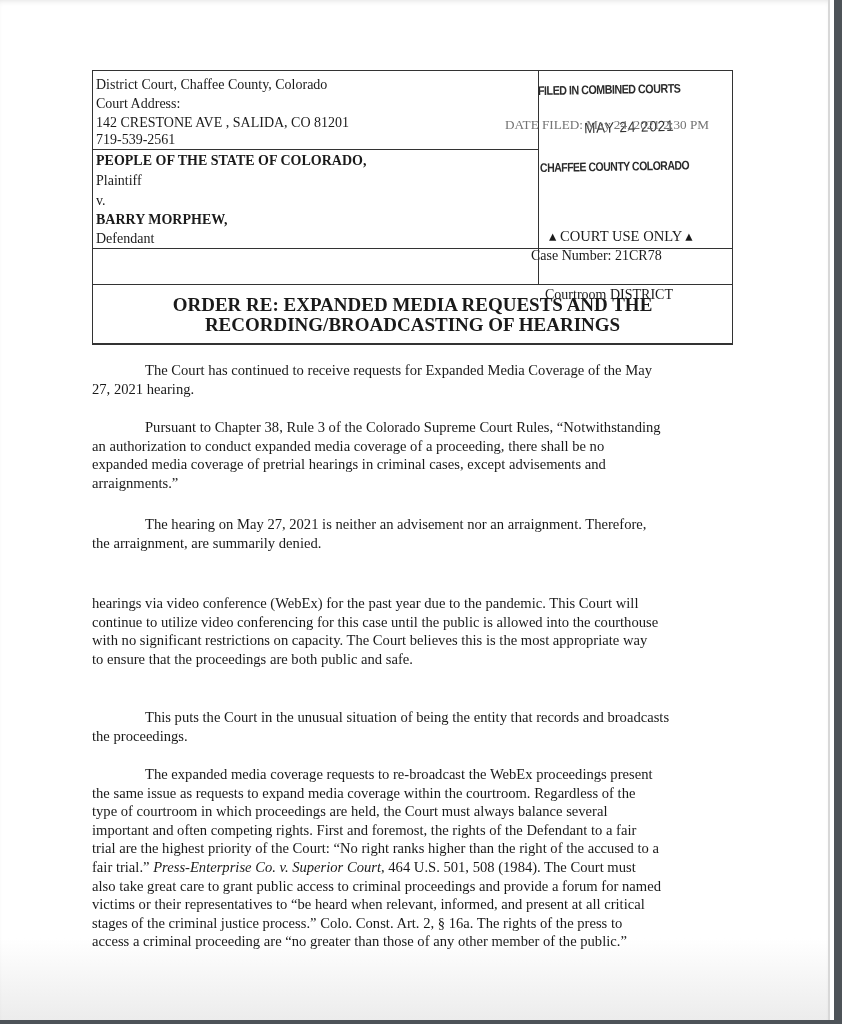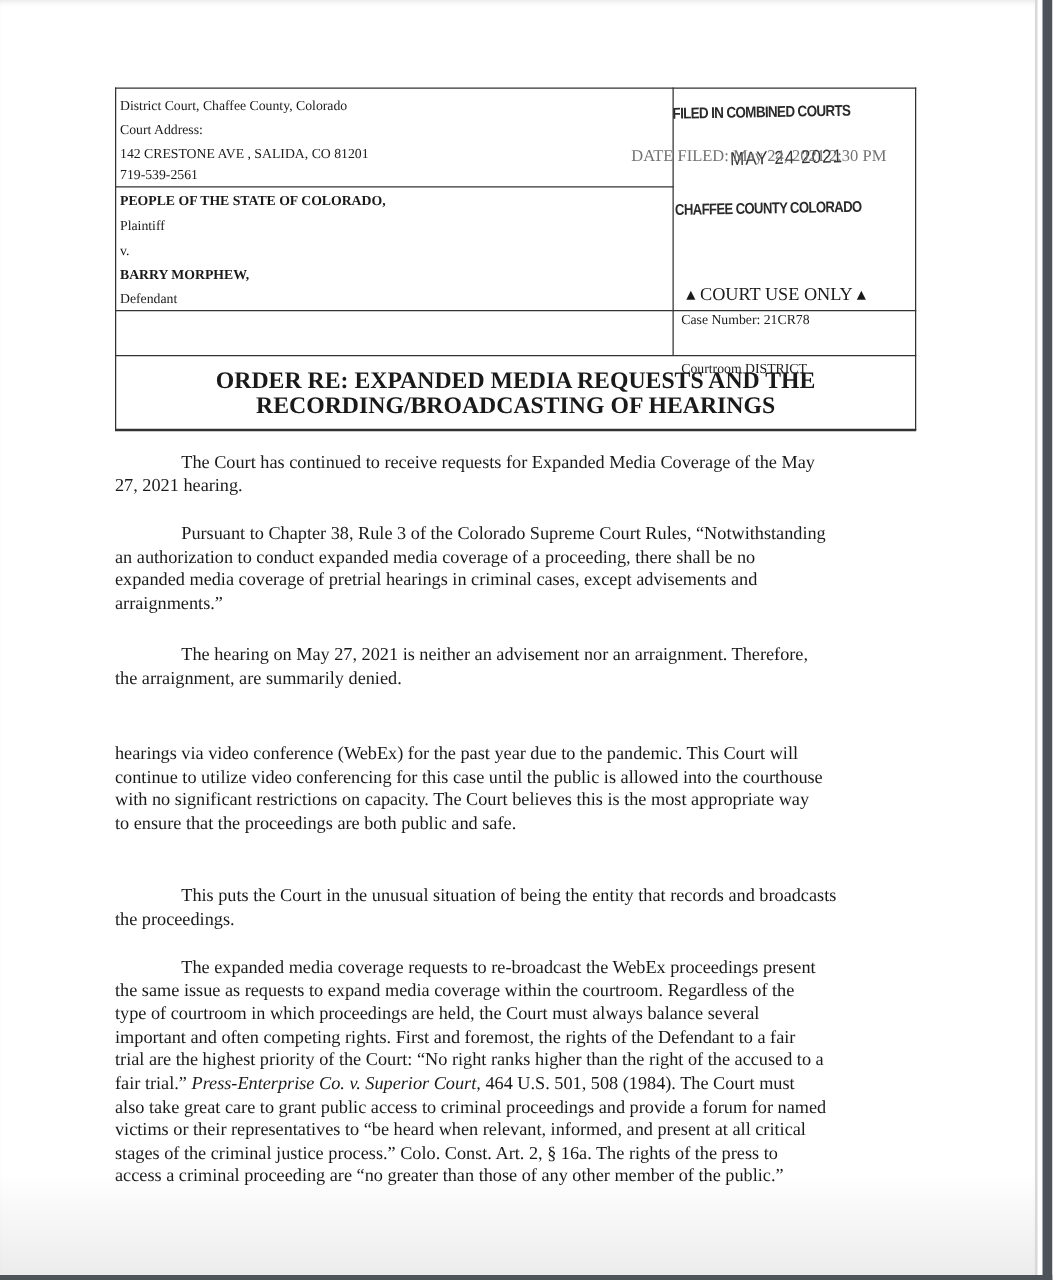--- a/index.html
+++ b/index.html
@@ -23,21 +23,21 @@
     background: #4d5358;
   }
   .bottom-bar {
     position: absolute; left: 0; top: 1020px; width: 842px; height: 4px;
     background: #4d5358;
   }
 
   
   .caption { position: absolute; left: 92px; top: 70px; width: 641px; height: 274px; }
   .line { position: absolute; background: #333; }
-  .cap-text { position: absolute; font-size: 11px; line-height: 18.3px; white-space: nowrap; }
+  .cap-text { position: absolute; font-size: 14px; line-height: 18.3px; white-space: nowrap; }
   .bold { font-weight: bold; }
 
   .stamp {
     position: absolute; font-family: "Liberation Sans", sans-serif; font-weight: bold;
     color: #2a2a2a; white-space: nowrap; transform-origin: left center;
     letter-spacing: -0.6px;
   }
   .stamp-date {
     position: absolute; font-family: "Liberation Sans", sans-serif;
     color: #333; white-space: nowrap; letter-spacing: 1px;
@@ -88,21 +88,21 @@
   <div class="cap-text" style="left:4px;top:122px;">v.</div>
   <div class="cap-text bold" style="left:4px;top:141px;">BARRY MORPHEW,</div>
   <div class="cap-text" style="left:4px;top:160px;">Defendant</div>
 
   <div class="stamp" style="left:446px;top:14px;font-size:12.5px;transform:rotate(-1deg) scaleX(0.86);">FILED IN COMBINED COURTS</div>
   <div class="stamp-date" style="left:487px;top:48px;font-size:15px;transform:rotate(-1.5deg) scaleX(0.9);">MAY 24 2021</div>
   <div class="filed-overlay" style="left:413px;top:47px;">DATE FILED: May 24, 2021 2:30 PM</div>
   <div class="stamp" style="left:448px;top:91px;font-size:12.5px;transform:rotate(-1deg) scaleX(0.84);">CHAFFEE COUNTY COLORADO</div>
 
   <div class="cap-text" style="left:457px;top:157px;font-size:14.6px;">▴ COURT USE ONLY ▴</div>
-  <div class="cap-text" style="left:453px;top:177px;text-align:right;">Case Number: 21CR78</div>
+  <div class="cap-text" style="left:439px;top:177px;text-align:right;">Case Number: 21CR78</div>
   <div class="cap-text" style="left:453px;top:196px;margin-top:20px;">Courtroom DISTRICT</div>
 
 </div>
 
 <div class="title" style="top:295px;">ORDER RE: EXPANDED MEDIA REQUESTS AND THE</div>
 <div class="title" style="top:315px;">RECORDING/BROADCASTING OF HEARINGS</div>
 
 <div class="body-text">
   <div class="para" style="top:361px;">
     <span class="l"><span class="indent"></span><span>The Court has continued to receive requests for Expanded Media Coverage of the May</span></span>

